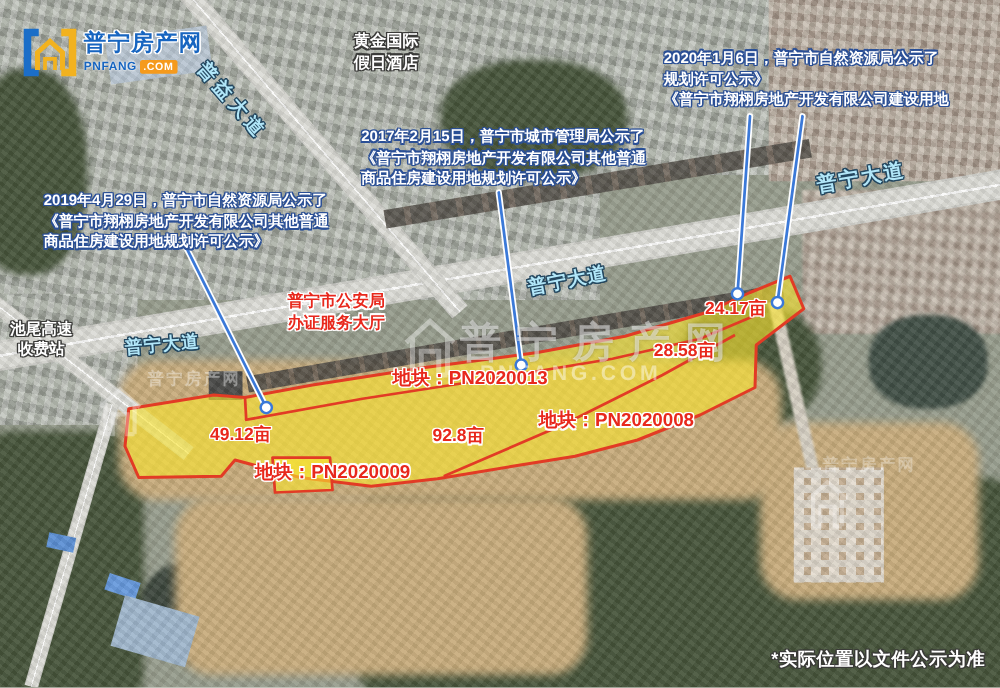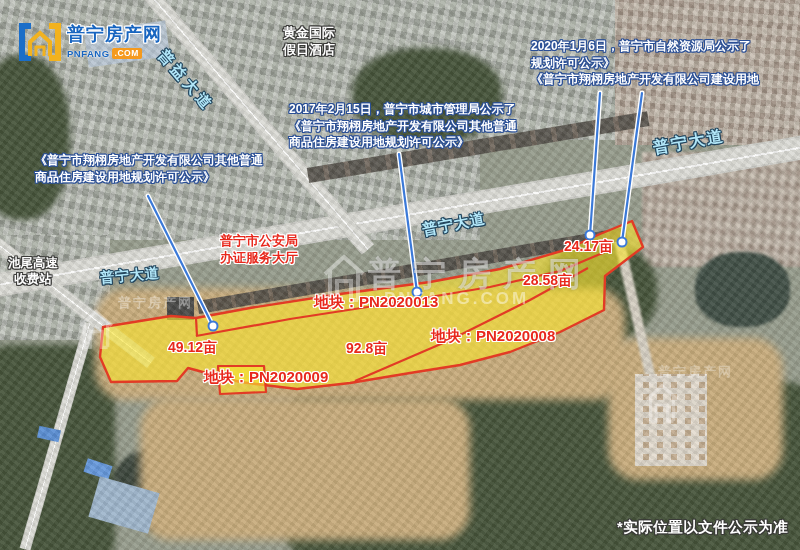--- a/index.html
+++ b/index.html
@@ -157,39 +157,40 @@
     <div class="txt">
       <div id="logo-title">普宁房产网</div>
       <div id="logo-sub">
         <span id="logo-domain">PNFANG</span>
         <span id="logo-suffix">.COM</span>
       </div>
     </div>
   </div>
 
   <div class="lbl notice ts-blue" style="left:35px;top:152px;">
+    <div>2019年4月29日，普宁市自然资源局公示了</div>
     <div>《普宁市翔栩房地产开发有限公司其他普通</div>
     <div>商品住房建设用地规划许可公示》</div>
   </div>
   <div class="lbl notice ts-blue" style="left:289px;top:101px;">
     <div>2017年2月15日，普宁市城市管理局公示了</div>
     <div>《普宁市翔栩房地产开发有限公司其他普通</div>
     <div>商品住房建设用地规划许可公示》</div>
   </div>
   <div class="lbl notice ts-blue" style="left:531px;top:38px;">
     <div>2020年1月6日，普宁市自然资源局公示了</div>
     <div>规划许可公示》</div>
     <div>《普宁市翔栩房地产开发有限公司建设用地</div>
   </div>
 
   <div class="lbl poi ts-dark" style="left:283px;top:25px;text-align:left;">
     <div>黄金国际</div>
     <div>假日酒店</div>
   </div>
-  <div class="lbl poi ts-red" style="left:220px;top:233px;">
+  <div class="lbl poi ts-red" style="left:230px;top:233px;">
     <div>普宁市公安局</div>
     <div>办证服务大厅</div>
   </div>
   <div class="lbl poi ts-dark" style="left:8px;top:256px;text-align:center;font-size:12.5px;line-height:15.5px;">
     <div>池尾高速</div>
     <div>收费站</div>
   </div>
 
   <div class="lbl roadlbl ts-cyan" style="left:168px;top:46px;transform:rotate(49deg);transform-origin:left top;letter-spacing:4px;">普益大道</div>
   <div class="lbl roadlbl ts-cyan" style="left:100px;top:267px;transform:rotate(-5deg);font-size:14px;letter-spacing:1px;">普宁大道</div>

